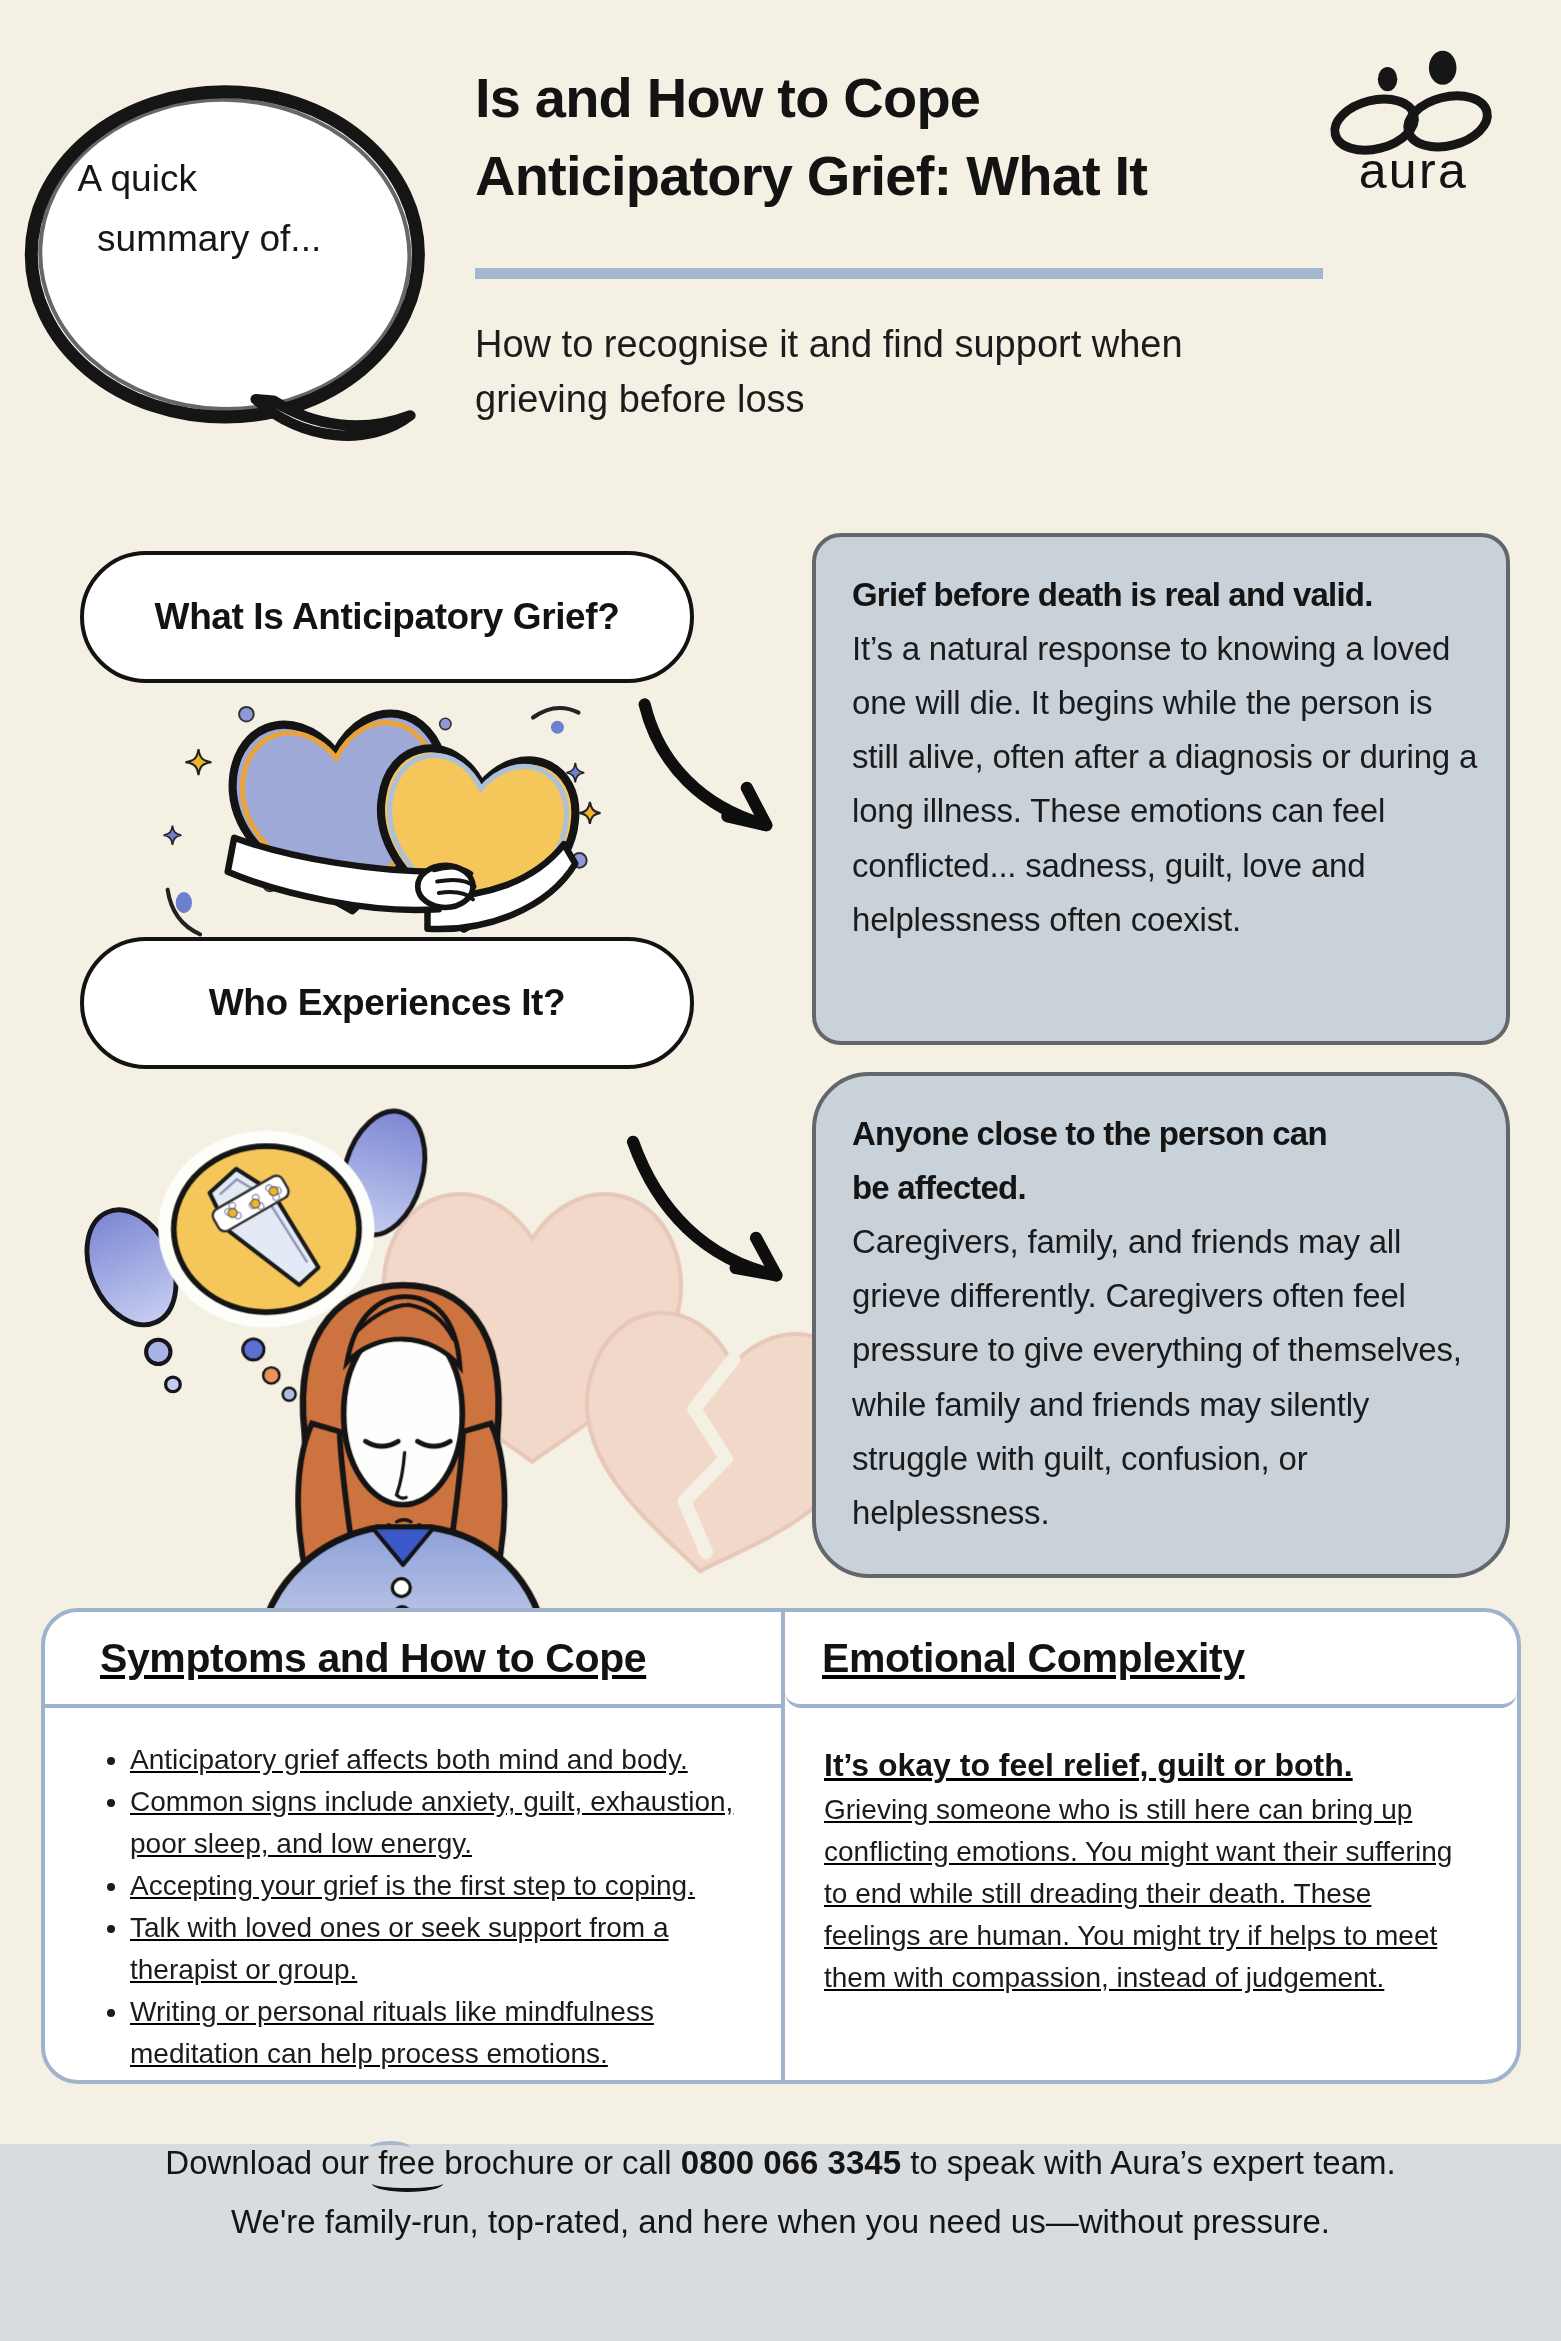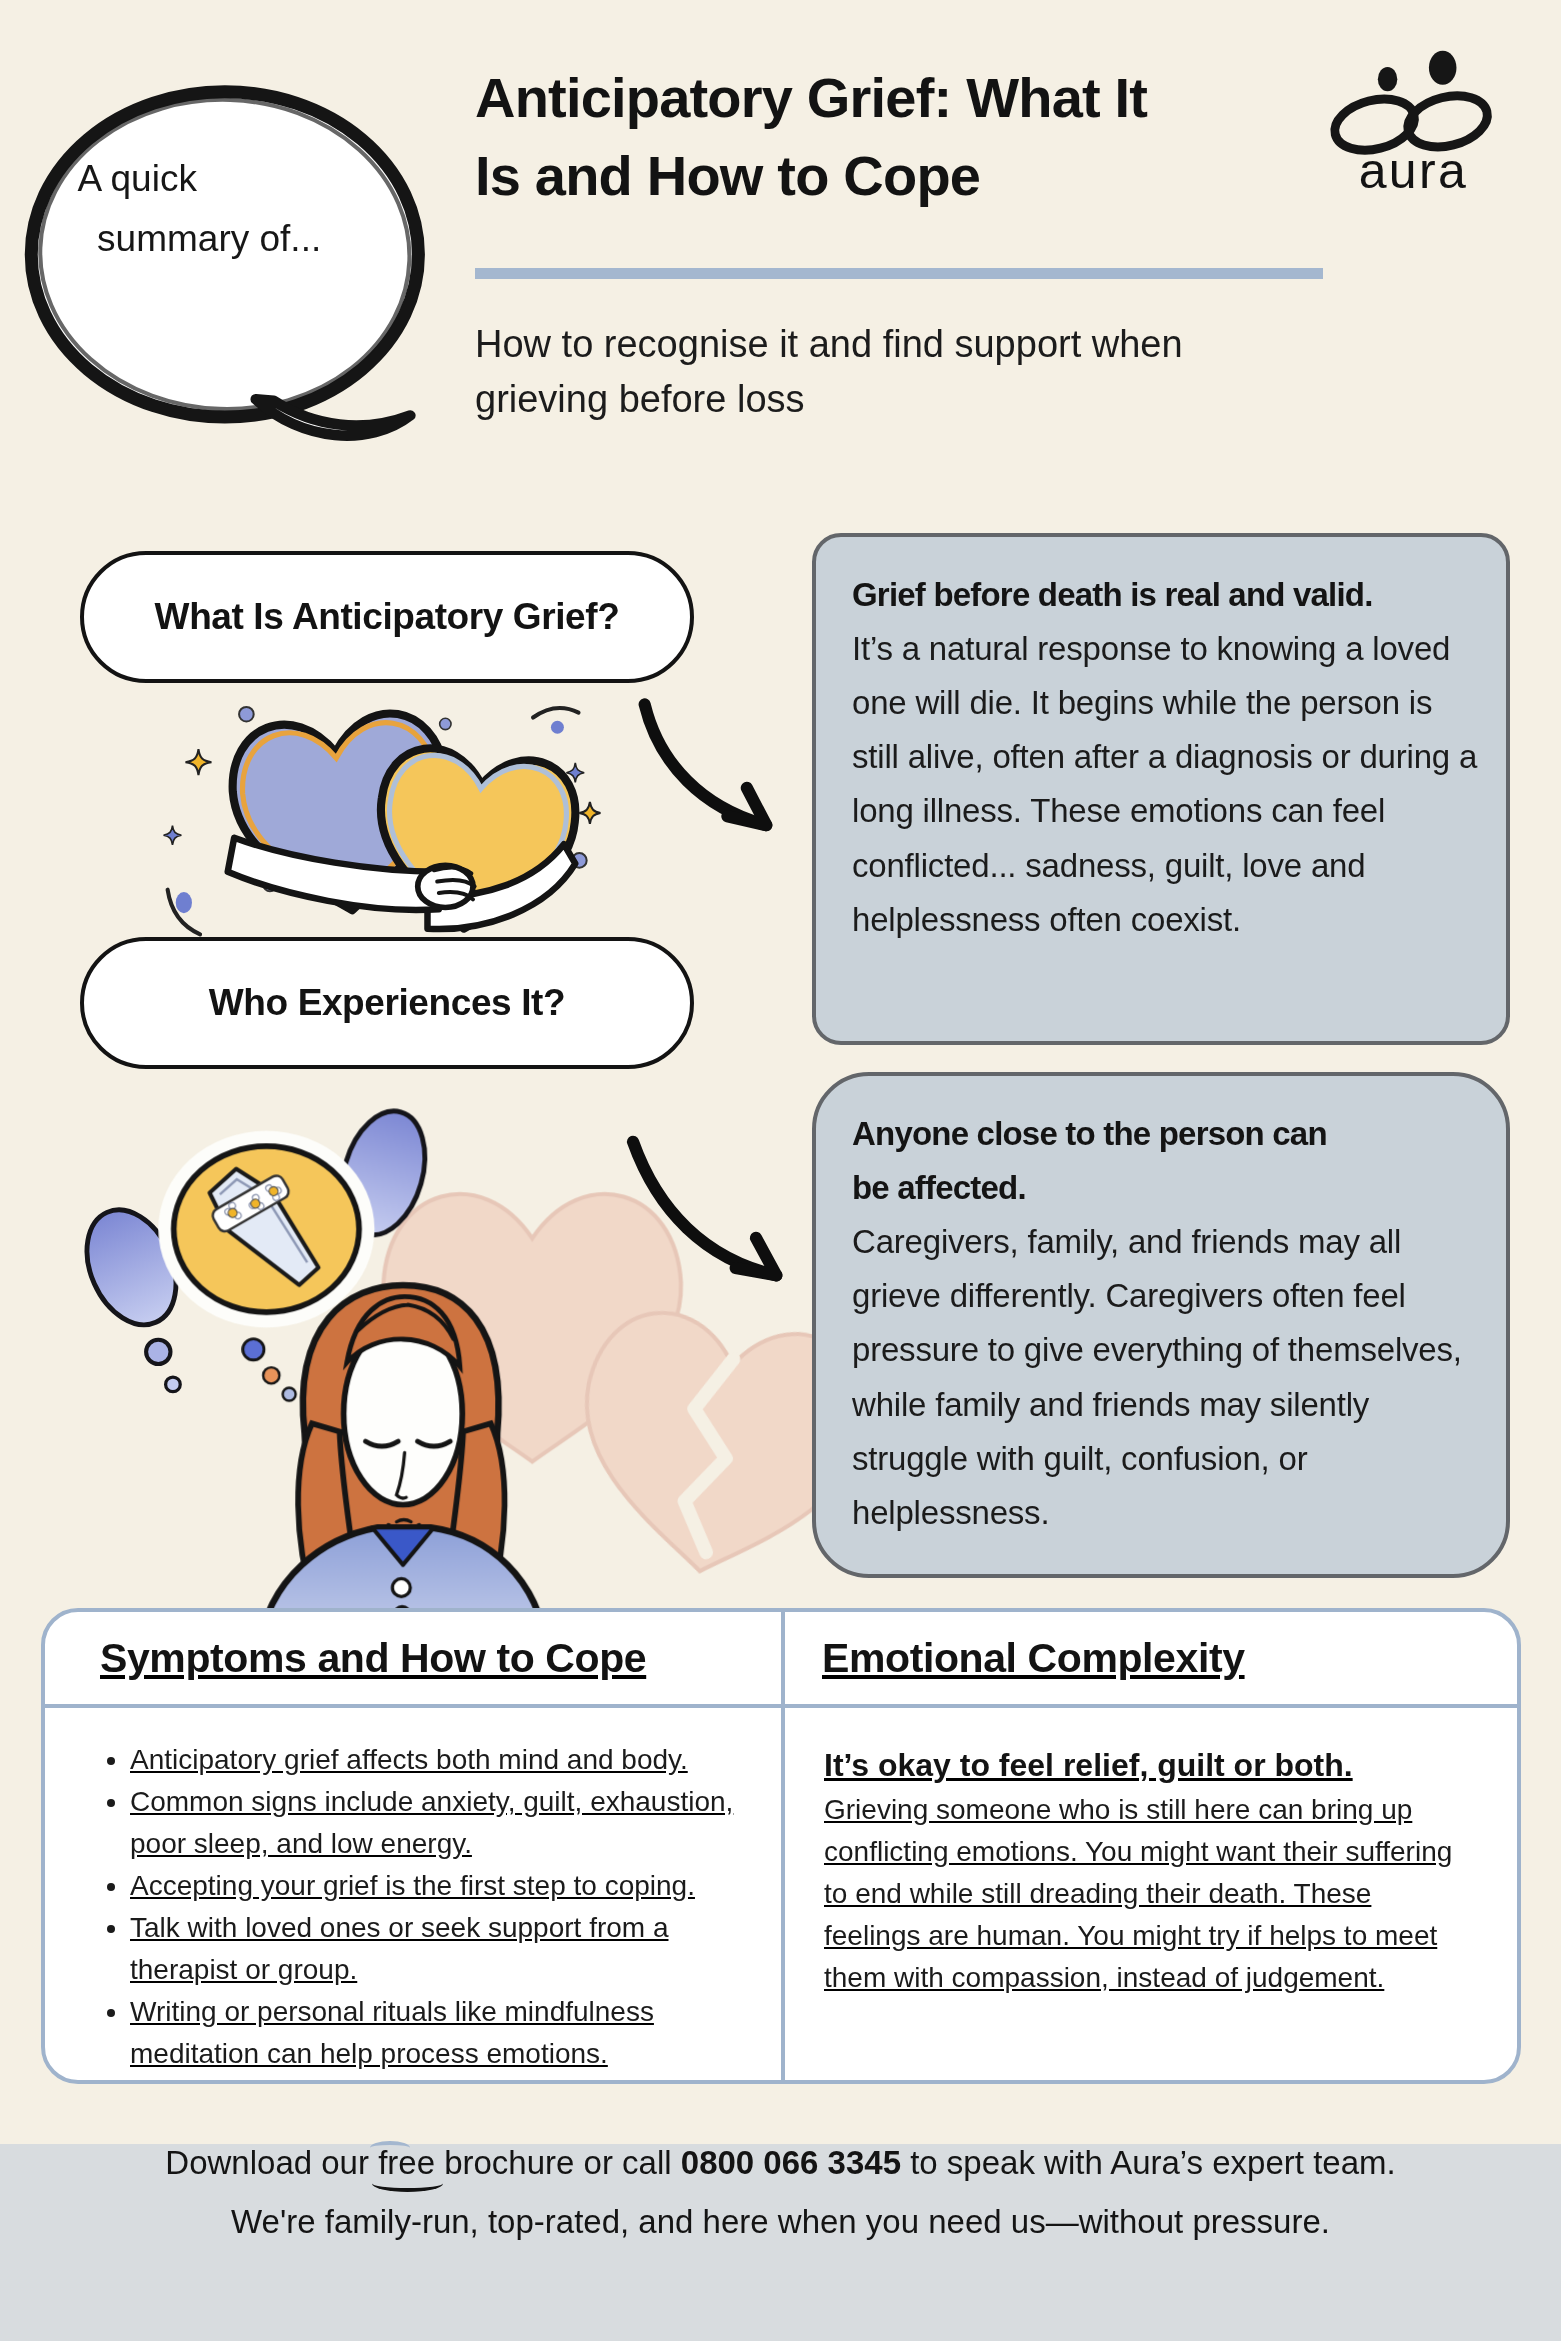--- a/index.html
+++ b/index.html
@@ -50,21 +50,21 @@
 
   
   .panel{position:absolute;left:41px;top:1608px;width:1480px;height:476px;background:#fff;
     border:4.1px solid #9fb3cc;border-radius:37px;box-sizing:border-box;display:flex;z-index:5;}
   .panel-col{display:flex;flex-direction:column;box-sizing:border-box;text-decoration:underline;}
   .col-left{width:736px;}
   .col-right{flex:1;border-left:4.1px solid #9fb3cc;}
   .panel-head{height:96px;border-bottom:4.1px solid #9fb3cc;display:flex;align-items:center;
     box-sizing:border-box;}
   .col-left .panel-head{padding-left:55px;}
-  .col-right .panel-head{padding-left:37px;}
+  .col-right .panel-head{padding-left:37px;border-radius:16px;}
   .panel-head h2{margin:0;font-size:41px;font-weight:700;color:#131313;letter-spacing:-0.4px;}
   .symptom-list{margin:31px 24.4px 0 0;padding-left:85px;}
   .symptom-list li{font-size:28px;line-height:1.5;color:#1b1b1b;}
   .complexity-body{padding:33px 49px 0 39px;}
   .complexity-lead{font-size:32px;font-weight:700;line-height:1.5;color:#141414;}
   .complexity-text{font-size:28px;line-height:1.5;color:#1b1b1b;}
 
   
   .footer{position:absolute;left:0;top:2144px;width:1561px;height:198px;background:#d8dcdf;
     display:flex;flex-direction:column;align-items:center;
@@ -88,22 +88,22 @@
       <ellipse cx="258" cy="218" rx="227" ry="190" fill="none" stroke="#151515" stroke-width="5" opacity="0.65" transform="rotate(2 258 218)"></ellipse>
       <path d="M318,398 C368,430 428,438 486,416 C436,455 352,448 296,396 Z" fill="#ffffff" stroke="#151515" stroke-width="13" stroke-linejoin="round"></path>
     </svg>
     <div class="bubble-text">
       <div class="l1">A quick</div>
       <div class="l2">summary of...</div>
     </div>
   </div>
 
   <div class="page-title">
+    <div>Is and How to Cope</div>
     <div>Anticipatory Grief: What It</div>
-    <div>Is and How to Cope</div>
   </div>
   <div class="title-rule"></div>
   <div class="page-subtitle">How to recognise it and find support when grieving before loss</div>
 
   <div class="logo">
     <svg width="179" height="107" viewBox="0 0 220 132">
       <ellipse cx="62" cy="92" rx="50" ry="30" fill="none" stroke="#161616" stroke-width="11" transform="rotate(-14 62 92)"></ellipse>
       <ellipse cx="152" cy="88" rx="50" ry="30" fill="none" stroke="#161616" stroke-width="11" transform="rotate(-14 152 88)"></ellipse>
       <ellipse cx="78" cy="36" rx="12" ry="15" fill="#161616"></ellipse>
       <ellipse cx="146" cy="22" rx="17" ry="21" fill="#161616"></ellipse>

